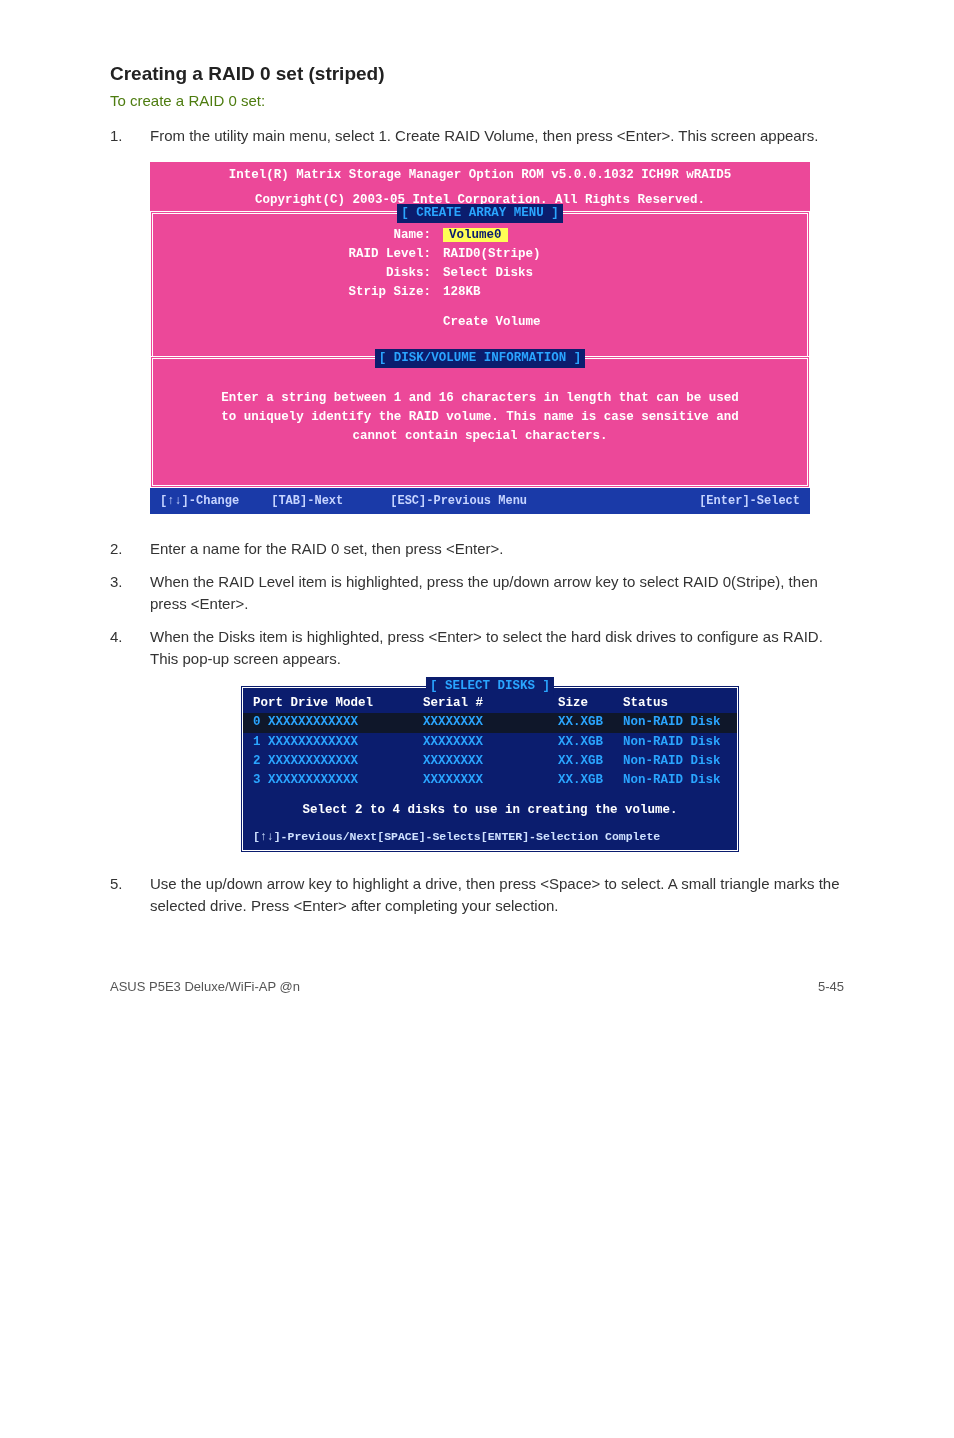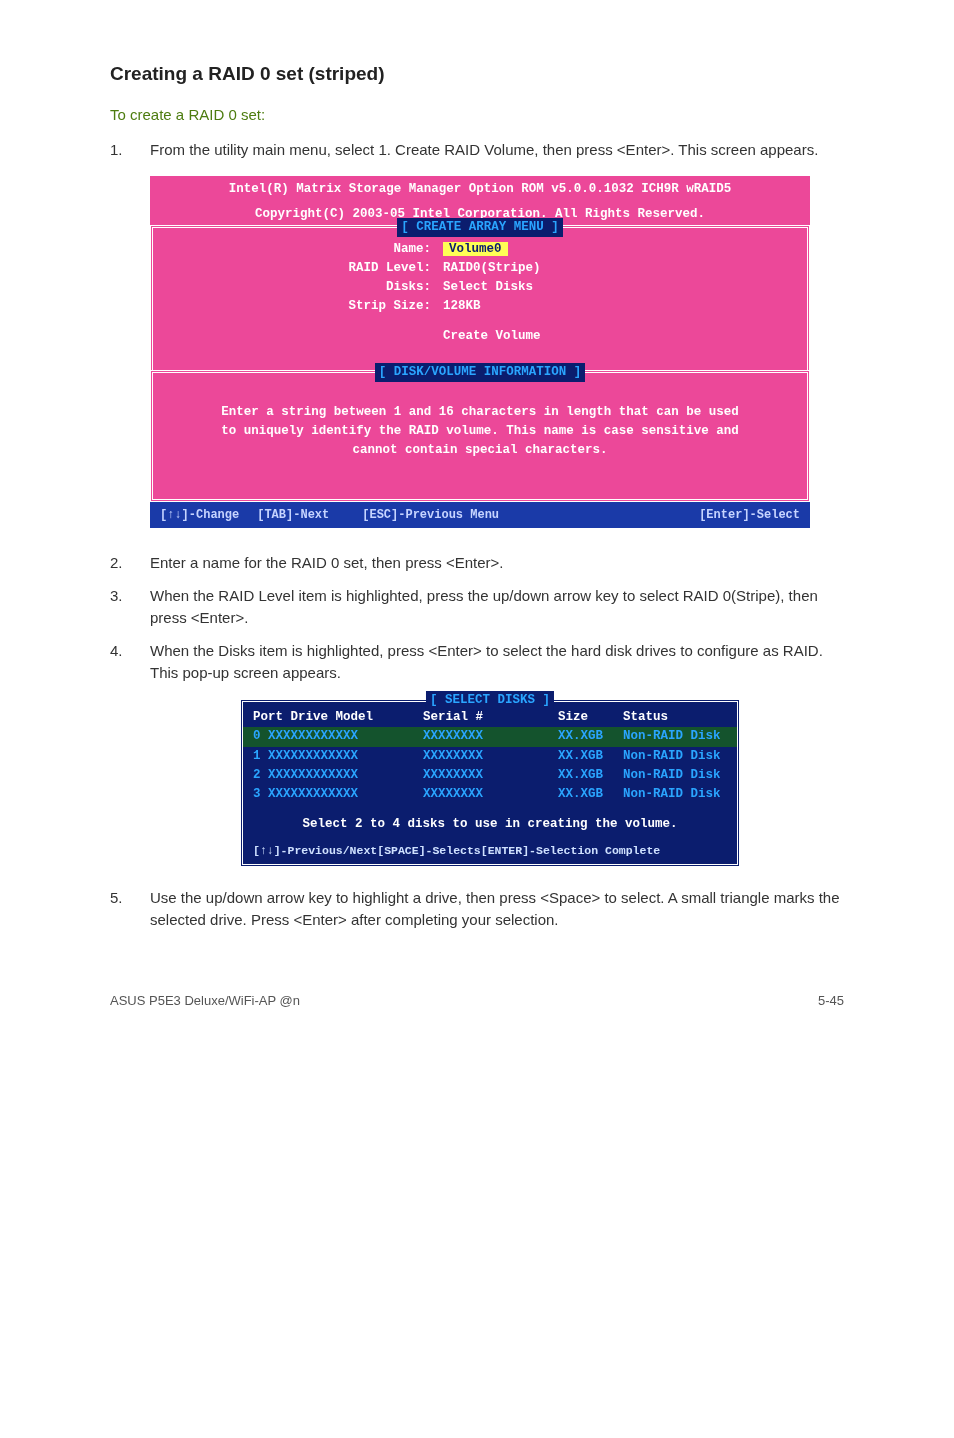--- a/index.html
+++ b/index.html
@@ -10,21 +10,21 @@
     width: 954px;
     margin: 0 auto;
     padding: 60px 110px 40px 110px;
     font-size: 15px;
     line-height: 1.45;
   }
   h3.section-title {
     font-size: 19px;
     font-weight: bold;
     color: #222;
-    margin-bottom: 16px;
+    margin-bottom: 2px;
   }
   p.intro { margin-bottom: 14px; color: #4d7c0f; }
   ol.steps { list-style: none; padding: 0; margin: 0; }
   ol.steps > li {
     display: flex;
     margin-bottom: 10px;
     line-height: 1.5;
   }
   .step-num {
     width: 40px;
@@ -76,21 +76,21 @@
   .selected-val { background: #ffff55; color: #0b1d6e; padding: 0 6px; }
   .panel-info {
     text-align: center;
     padding: 24px 10px 28px 10px;
   }
   .footer-bar {
     background: #1a3aa8;
     color: #c6d4ff;
     padding: 4px 10px;
     display: flex;
-    gap: 18px;
+    gap: 32px;
     font-size: 12px;
   }
   .footer-bar span { white-space: nowrap; }
   
   
   .disks-panel {
     background: #0b1d6e;
     color: #2aa5ff;
     font-family: "Courier New", Courier, monospace;
     font-size: 12.5px;
@@ -110,21 +110,21 @@
     background: #0b1d6e;
     color: #2aa5ff;
     padding: 0 4px;
   }
   .disks-header-row { color: #fff; display:flex; }
   .col-port { width: 170px; }
   .col-serial { width: 135px; }
   .col-size { width: 65px; }
   .col-status { flex:1; }
   .disks-row { display:flex; color:#2aa5ff; }
-  .row0 { background:#14532d; margin: 0 -10px; padding: 0 10px; }
+  .row0 { background:#0f172a; margin: 0 -10px; padding: 0 10px; }
   .disks-info { color:#fff; text-align:center; padding: 10px 0 6px 0; }
   .disks-footer {
     color:#cfe1ff;
     font-size:11.5px;
     display:flex;
     padding-top:2px;
   }
   
   .page-footer {
     margin-top: 60px;

